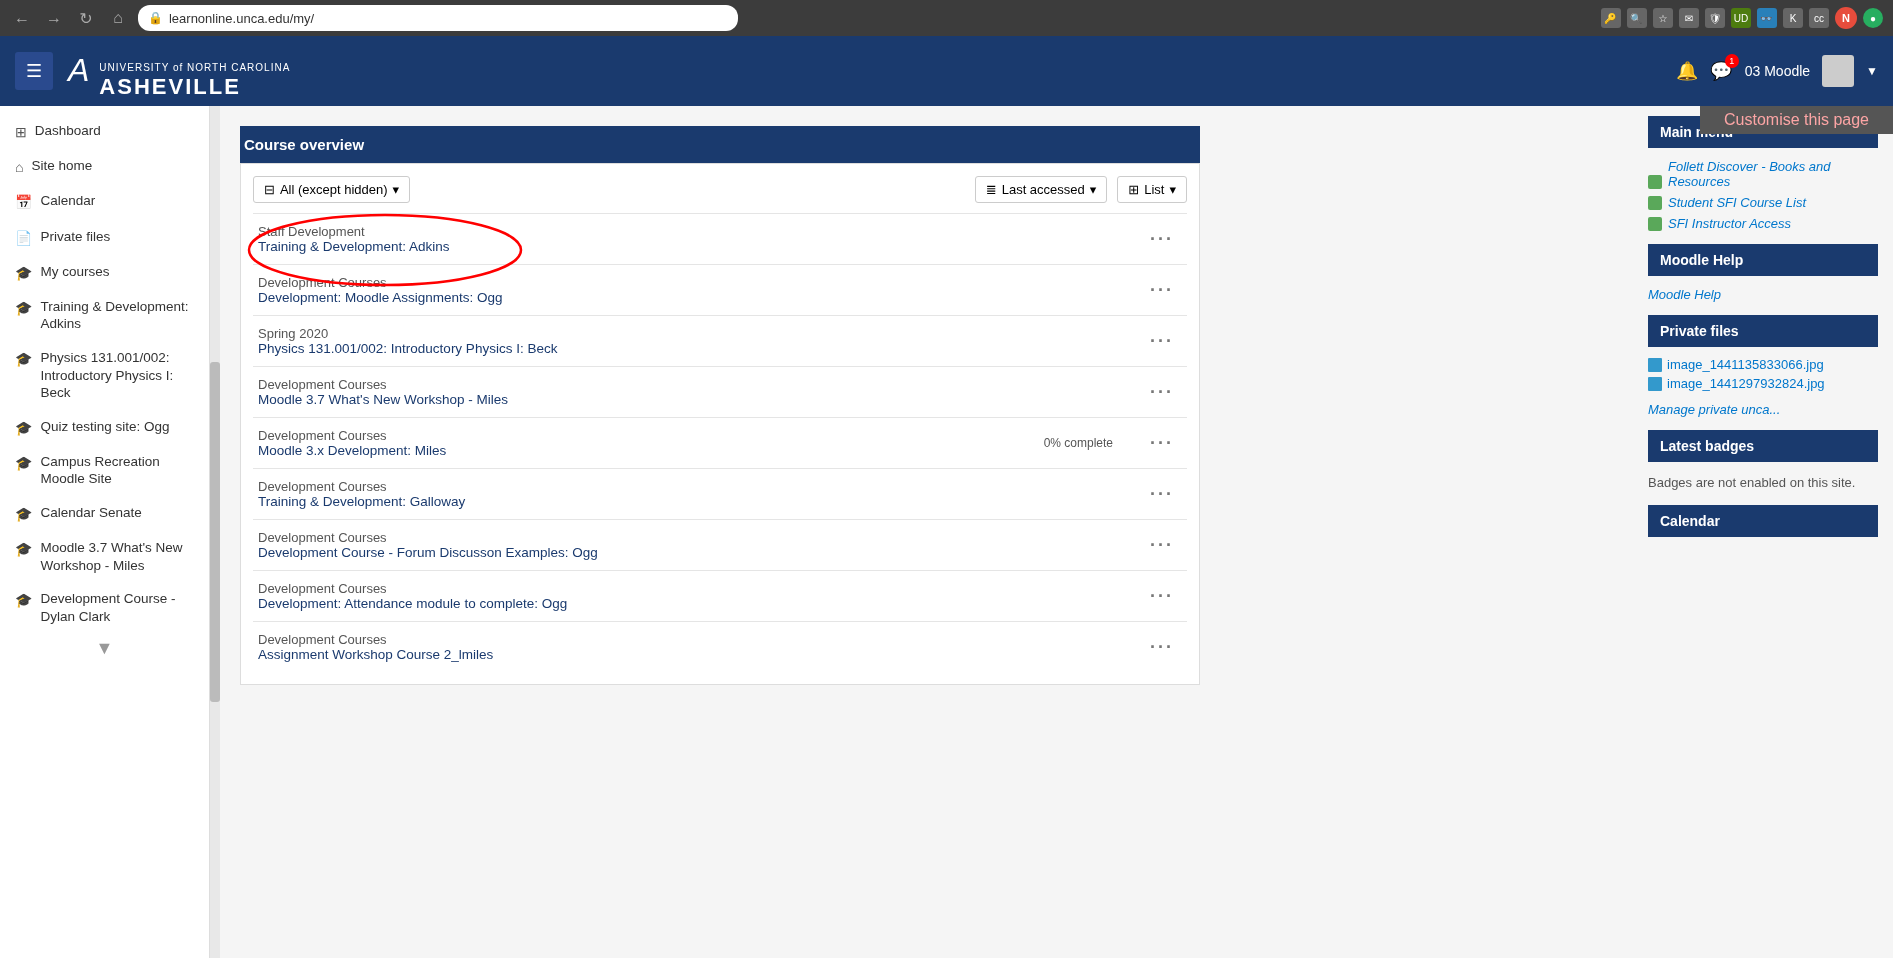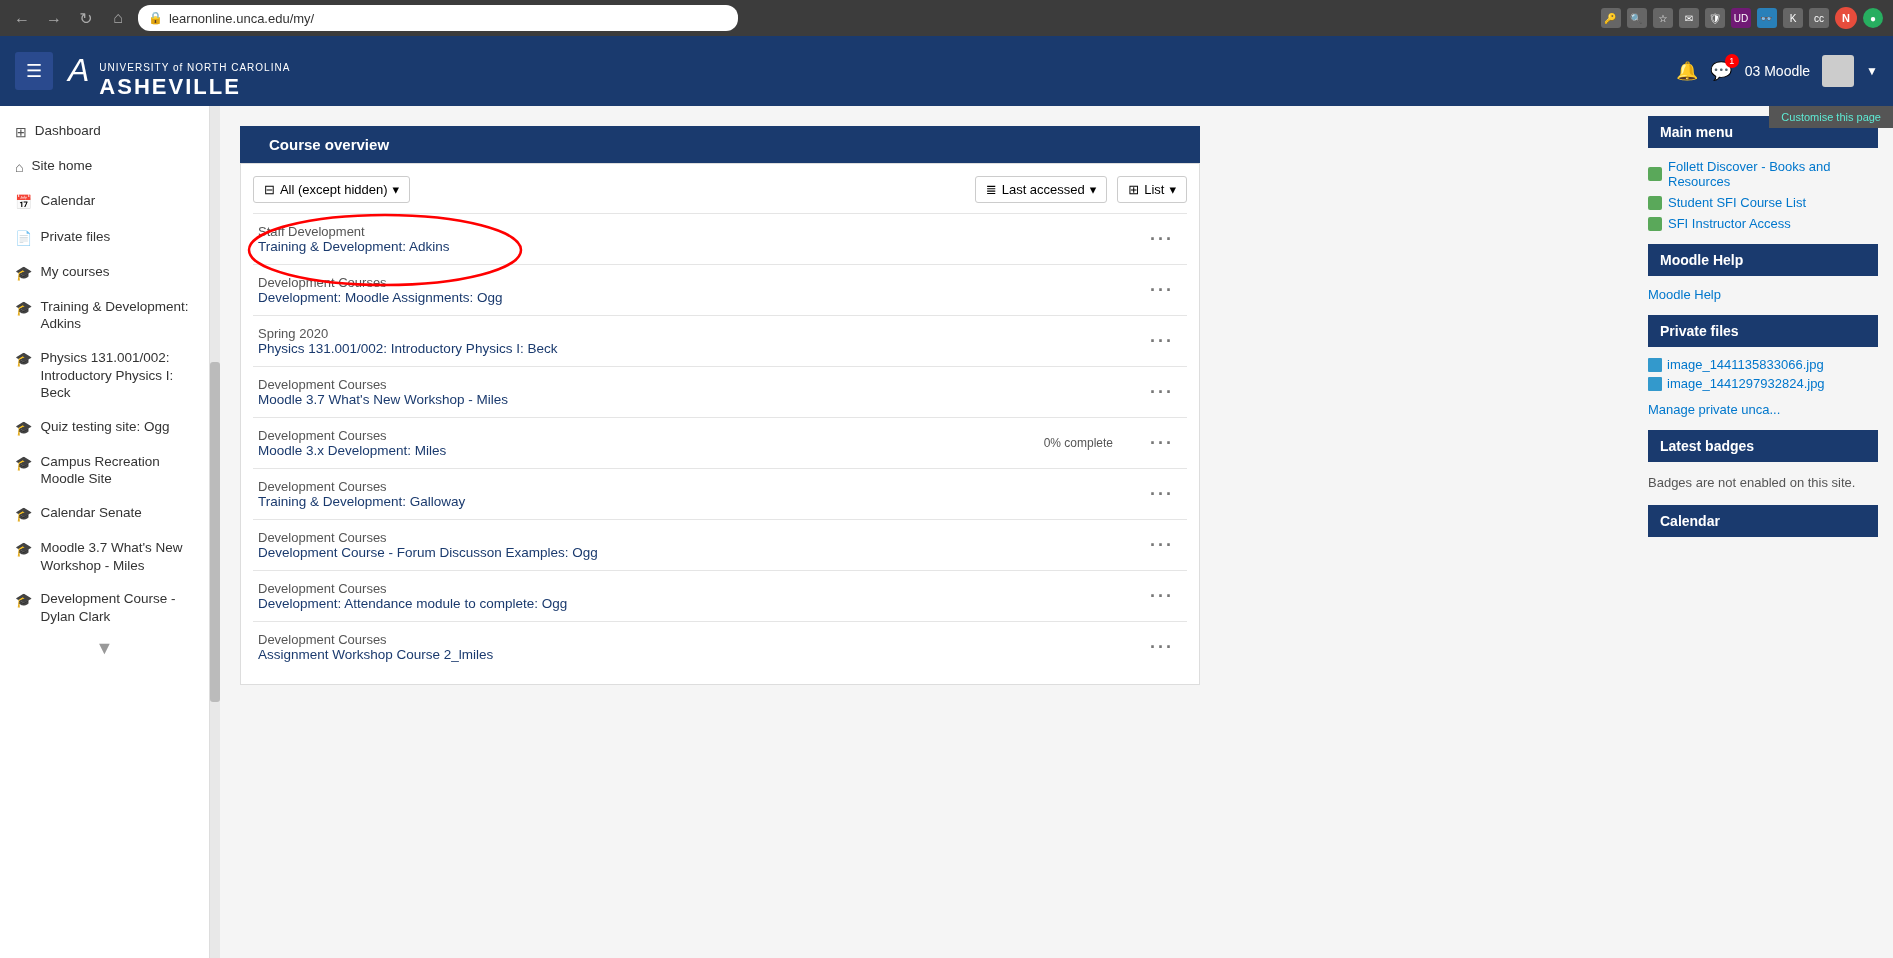--- a/index.html
+++ b/index.html
@@ -46,21 +46,21 @@
       gap: 6px;
       margin-left: auto;
     }
     .browser-ext-icon {
       width: 20px; height: 20px;
       background: #666;
       border-radius: 3px;
       display: flex; align-items: center; justify-content: center;
       color: #fff; font-size: 10px;
     }
-    .browser-ext-icon.red { background: #701a75; text-align: center; }
+    .browser-ext-icon.red { background: #4d7c0f; text-align: center; }
     .browser-ext-icon.blue { background: #2980b9; }
     .user-avatar-browser {
       width: 22px; height: 22px;
       border-radius: 50%;
       background: #e74c3c;
       color: white;
       font-size: 11px;
       display: flex; align-items: center; justify-content: center;
       font-weight: bold;
     }
@@ -133,23 +133,23 @@
     .user-avatar-header {
       width: 32px; height: 32px;
       background: #ccc;
       border-radius: 3px;
     }
     .dropdown-arrow { color: white; font-size: 12px; cursor: pointer; }
     .customise-btn {
       position: absolute;
       right: 0; top: 70px;
       background: #555;
-      color: #5eead4;
-      font-size: 11px;
-      padding: 5px 12px;
+      color: #fca5a5;
+      font-size: 16px;
+      padding: 5px 24px;
       cursor: pointer;
       z-index: 10;
     }
 
     
     .main-layout {
       display: flex;
       min-height: calc(100vh - 106px);
     }
 
@@ -199,21 +199,21 @@
     .content-area {
       flex: 1;
       padding: 20px;
       background: #f5f5f5;
     }
 
     
     .course-overview-header {
       background: #1a3a6e;
       color: white;
-      padding: 10px 29px;
+      padding: 10px 4px;
       font-size: 15px;
       font-weight: bold;
     }
     .course-overview-body {
       background: white;
       border: 1px solid #ddd;
       padding: 12px;
     }
     .course-controls {
       display: flex;
@@ -298,23 +298,24 @@
       margin-bottom: 8px;
       margin-top: 10px;
     }
     .rs-section-header:first-child { margin-top: 0; }
     .rs-link {
       color: #0077cc;
       font-size: 13px;
       cursor: pointer;
       padding: 3px 0;
       display: flex;
-      align-items: center;
+      align-items: flex-end;
       gap: 6px;
       text-decoration: none;
+      font-style: italic;
     }
     .puzzle-icon {
       display: inline-block;
       width: 14px; height: 14px;
       background: #5aa85a;
       border-radius: 2px;
       flex-shrink: 0;
     }
     .file-icon {
       display: inline-block;

